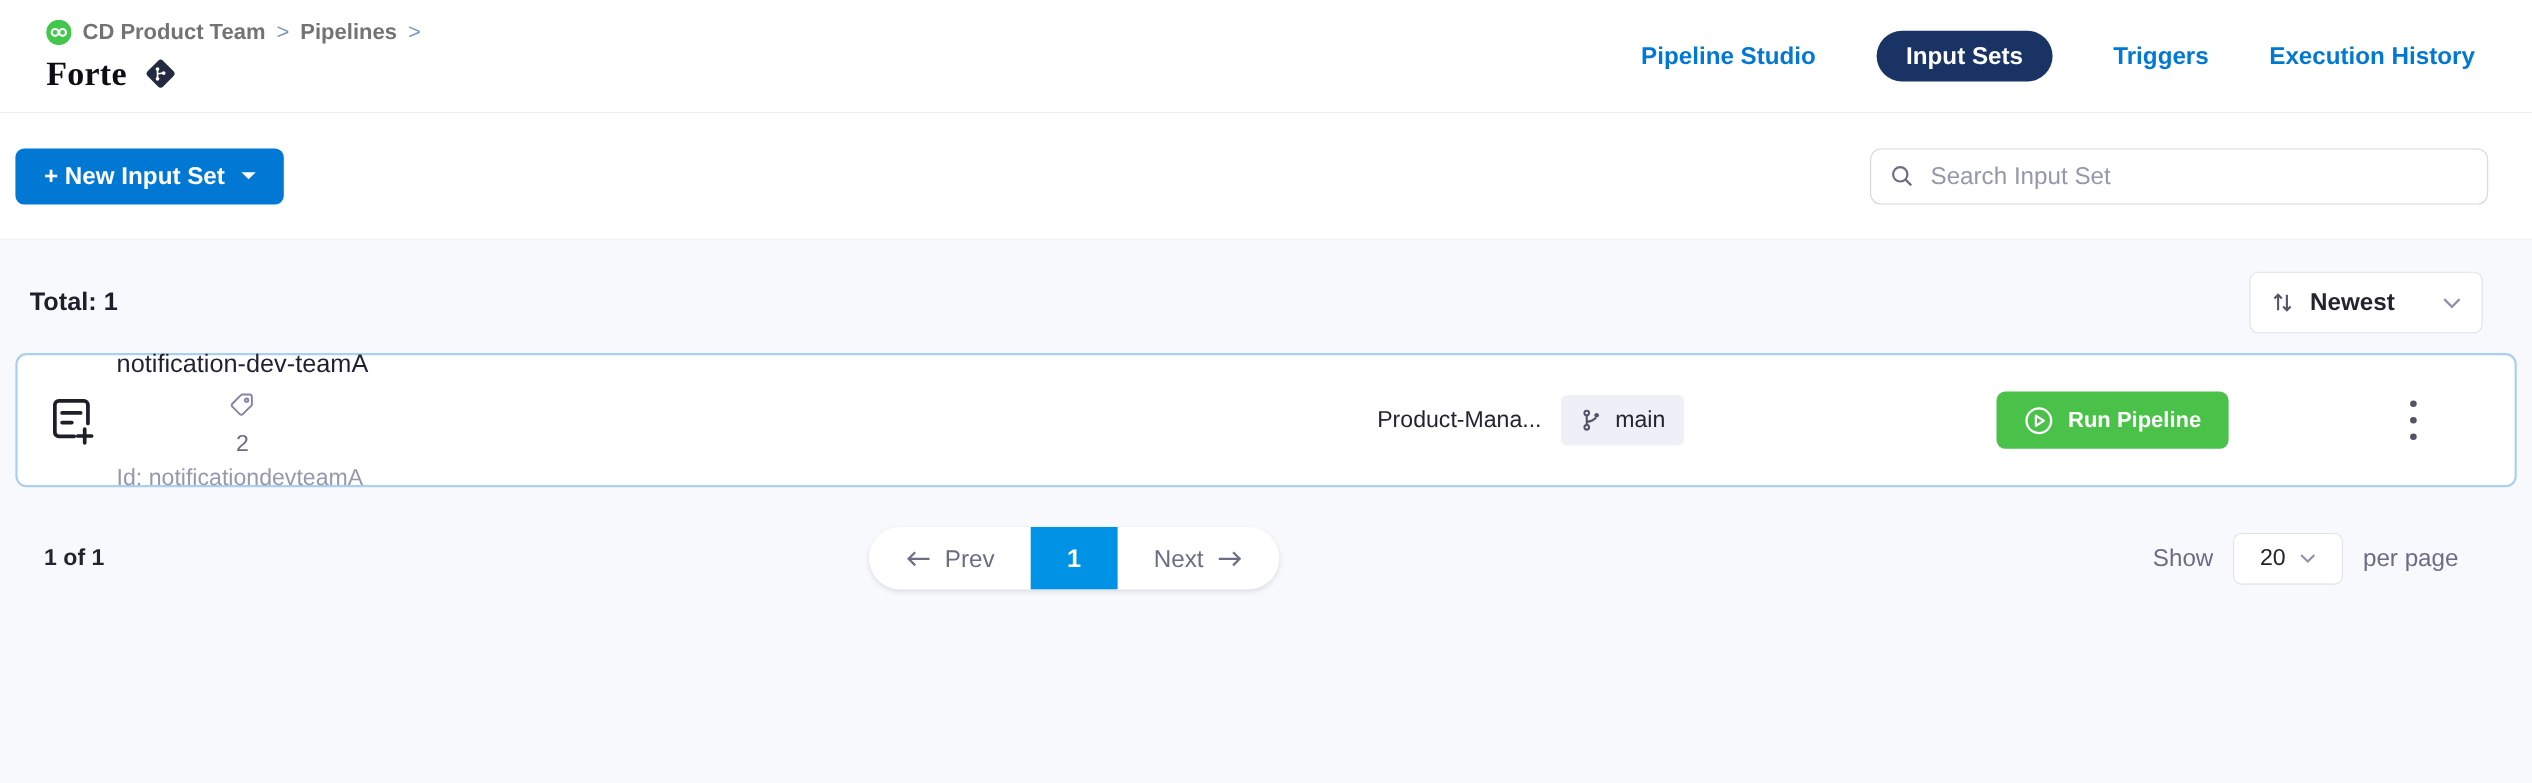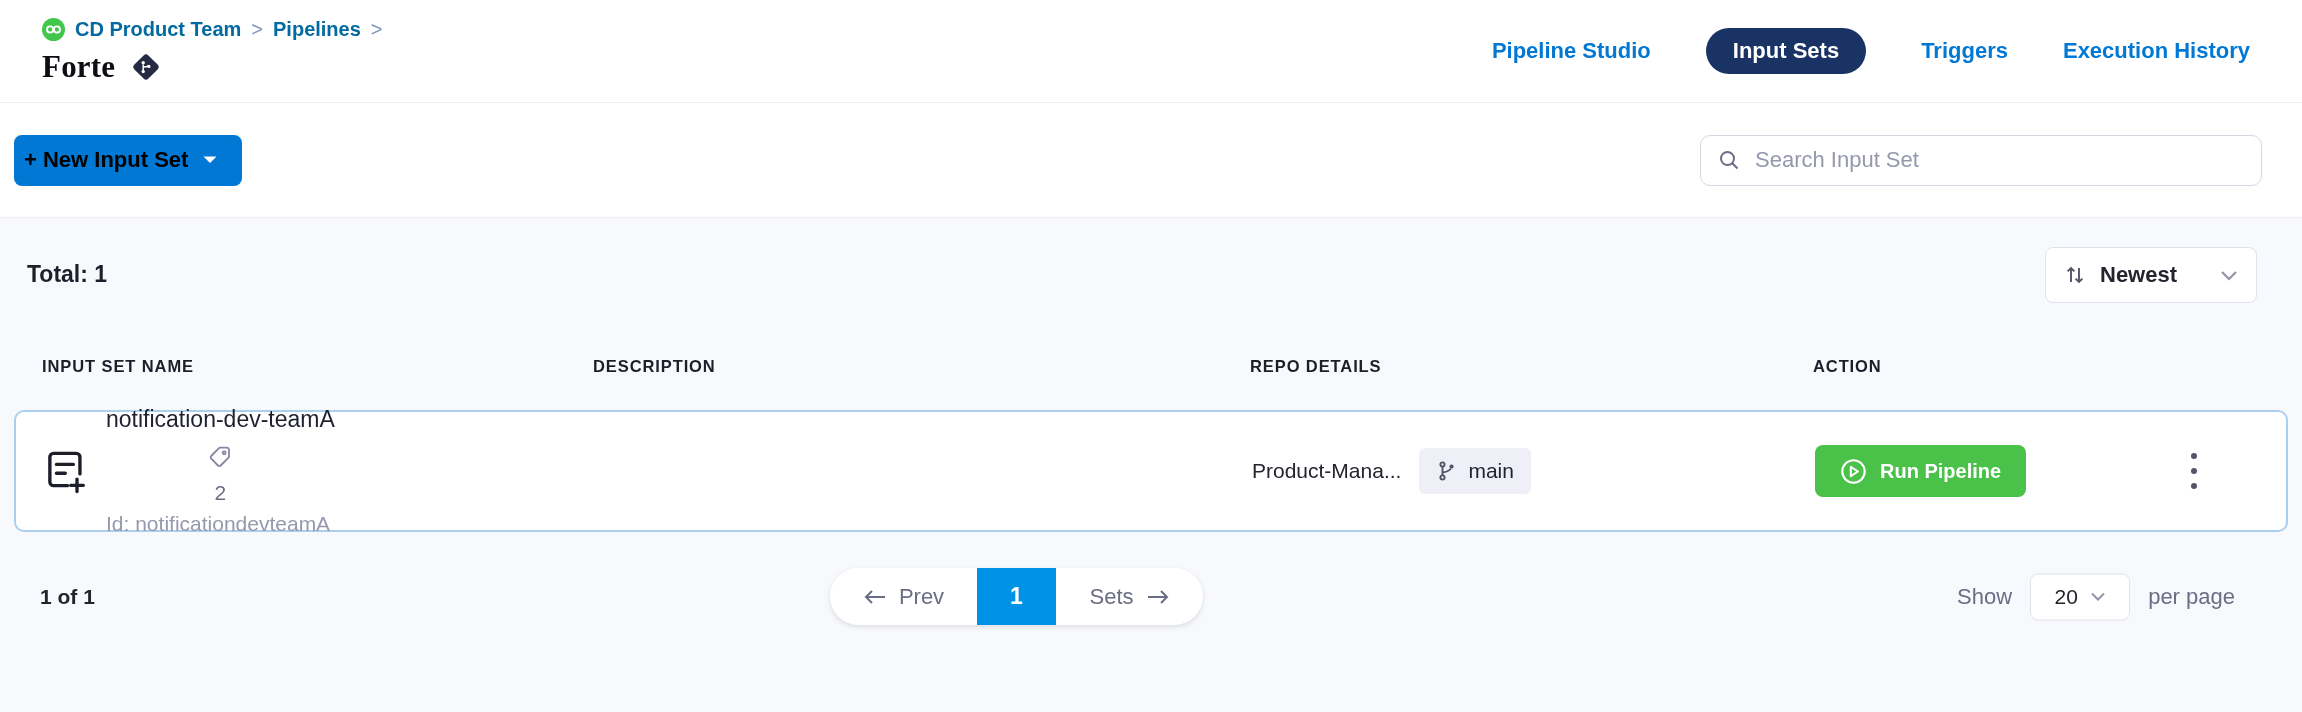--- a/index.html
+++ b/index.html
@@ -9,38 +9,38 @@
     font-family:"Liberation Sans", sans-serif; background:#f8f9fc;
   }
   
   .header {
     height:103px; background:#ffffff; border-bottom:1px solid #ededf2;
     display:flex; justify-content:space-between; align-items:center;
     padding:0 52px 0 42px;
   }
   .header-left { display:flex; flex-direction:column; gap:8px; }
   .breadcrumb { display:flex; align-items:center; gap:10px; font-size:20px; font-weight:600; }
-  .crumb { color:#0369a1; cursor:pointer; }
+  .crumb { color:#737373; cursor:pointer; }
   .crumb-sep { color:#7d96ba; font-weight:400; }
   .title-row { display:flex; align-items:center; gap:16px; }
   .page-title { font-size:31px; font-weight:700; color:#0d0e13; letter-spacing:.2px;font-family:Liberation Serif, serif; }
   .tabs { display:flex; align-items:center; gap:38px; font-size:22px; font-weight:600; }
   .tab { color:#0278d5; cursor:pointer; white-space:nowrap;margin-left:17px; }
   .tab.active {
     background:#1a3365; color:#ffffff; padding:10px 27px; border-radius:24px;
   }
   
   .toolbar {
     height:115px; background:#ffffff; border-bottom:1px solid #ededf2;
     display:flex; align-items:center; justify-content:space-between;
     padding:0 40px 0 14px;
   }
   .new-btn {
-    background:#0278d5; color:#000000; font-family:inherit; font-size:22px; font-weight:700;
-    height:51px; padding:0 24px 0 10px; border:none; border-radius:8px;
+    background:#0278d5; color:#ffffff; font-family:inherit; font-size:22px; font-weight:700;
+    height:51px; padding:0 24px 0 26px; border:none; border-radius:8px;
     display:flex; align-items:center; gap:14px; cursor:pointer;
   }
   .search-box {
     width:562px; height:51px; background:#fff; border:1px solid #d6d7e3;
     border-radius:10px; display:flex; align-items:center; gap:14px; padding:0 16px;
   }
   .search-box input {
     border:none; outline:none; font-family:inherit; font-size:22px; color:#22242e; width:100%;
     background:transparent;
   }
@@ -91,21 +91,21 @@
     font-size:20px; font-weight:700; cursor:pointer;
   }
   .kebab { margin-left:auto; margin-right:82px; cursor:pointer; padding:4px; }
   
   .pg-row { position:relative; height:57px; margin-top:36px; }
   .pg-summary {
     position:absolute; left:40px; top:50%; transform:translateY(-50%);
     font-size:21px; font-weight:700; color:#23242e;
   }
   .pg-pill {
-    position:absolute; left:830px; top:0; width:373px; height:57px; background:#fff;
+    position:absolute; left:790px; top:0; width:373px; height:57px; background:#fff;
     border-radius:28.5px; overflow:hidden; display:flex; align-items:stretch;
     box-shadow:0 2px 5px rgba(96,97,112,0.18);
   }
   .pg-prev,.pg-next {
     flex:1; display:flex; align-items:center; justify-content:center; gap:12px;
     color:#6b6d85; font-size:22px; cursor:pointer;
   }
   .pg-page {
     width:79px; background:#0092e4; color:#fff; font-size:23px; font-weight:600;
     display:flex; align-items:center; justify-content:center; cursor:pointer;
@@ -195,26 +195,20 @@
         </span>
         <span class="sort-label">Newest</span>
         <span>
           <svg width="18" height="11" viewBox="0 0 18 11" fill="none" stroke="#9293a9" stroke-width="2.2">
               <path d="M2 2 L9 9 L16 2"></path>
             </svg>
         </span>
       </div>
     </div>
 
-    <div class="table-head">
-      <span class="col-name">INPUT SET NAME</span>
-      <span class="col-desc">DESCRIPTION</span>
-      <span class="col-repo">REPO DETAILS</span>
-      <span class="col-action">ACTION</span>
-    </div>
 
     <div class="card">
       <div class="cell-name">
         <span>
           <svg width="44" height="48" viewBox="0 0 30 32" fill="none" stroke="#1c1e29" stroke-width="2.3" stroke-linecap="round">
             <path d="M24.5 18 V6.5 a2.5 2.5 0 0 0 -2.5 -2.5 H6.5 A2.5 2.5 0 0 0 4 6.5 v17 A2.5 2.5 0 0 0 6.5 26 H16"></path>
             <line x1="8.5" y1="11.5" x2="20" y2="11.5"></line>
             <line x1="8.5" y1="17.5" x2="14.5" y2="17.5"></line>
             <line x1="22.5" y1="21.5" x2="22.5" y2="30"></line>
             <line x1="18.2" y1="25.8" x2="26.8" y2="25.8"></line>
@@ -275,21 +269,21 @@
         <div class="pg-prev">
           <span>
             <svg width="24" height="16" viewBox="0 0 24 16" fill="none" stroke="#6b6d85" stroke-width="2">
               <path d="M22 8 H3 M9 2 L3 8 L9 14"></path>
             </svg>
           </span>
           <span>Prev</span>
         </div>
         <div class="pg-page">1</div>
         <div class="pg-next">
-          <span>Sets</span>
+          <span>Next</span>
           <span>
             <svg width="24" height="16" viewBox="0 0 24 16" fill="none" stroke="#6b6d85" stroke-width="2">
               <path d="M2 8 H21 M15 2 L21 8 L15 14"></path>
             </svg>
           </span>
         </div>
       </div>
       <div class="pg-right">
         <span>Show</span>
         <div class="size-select">

